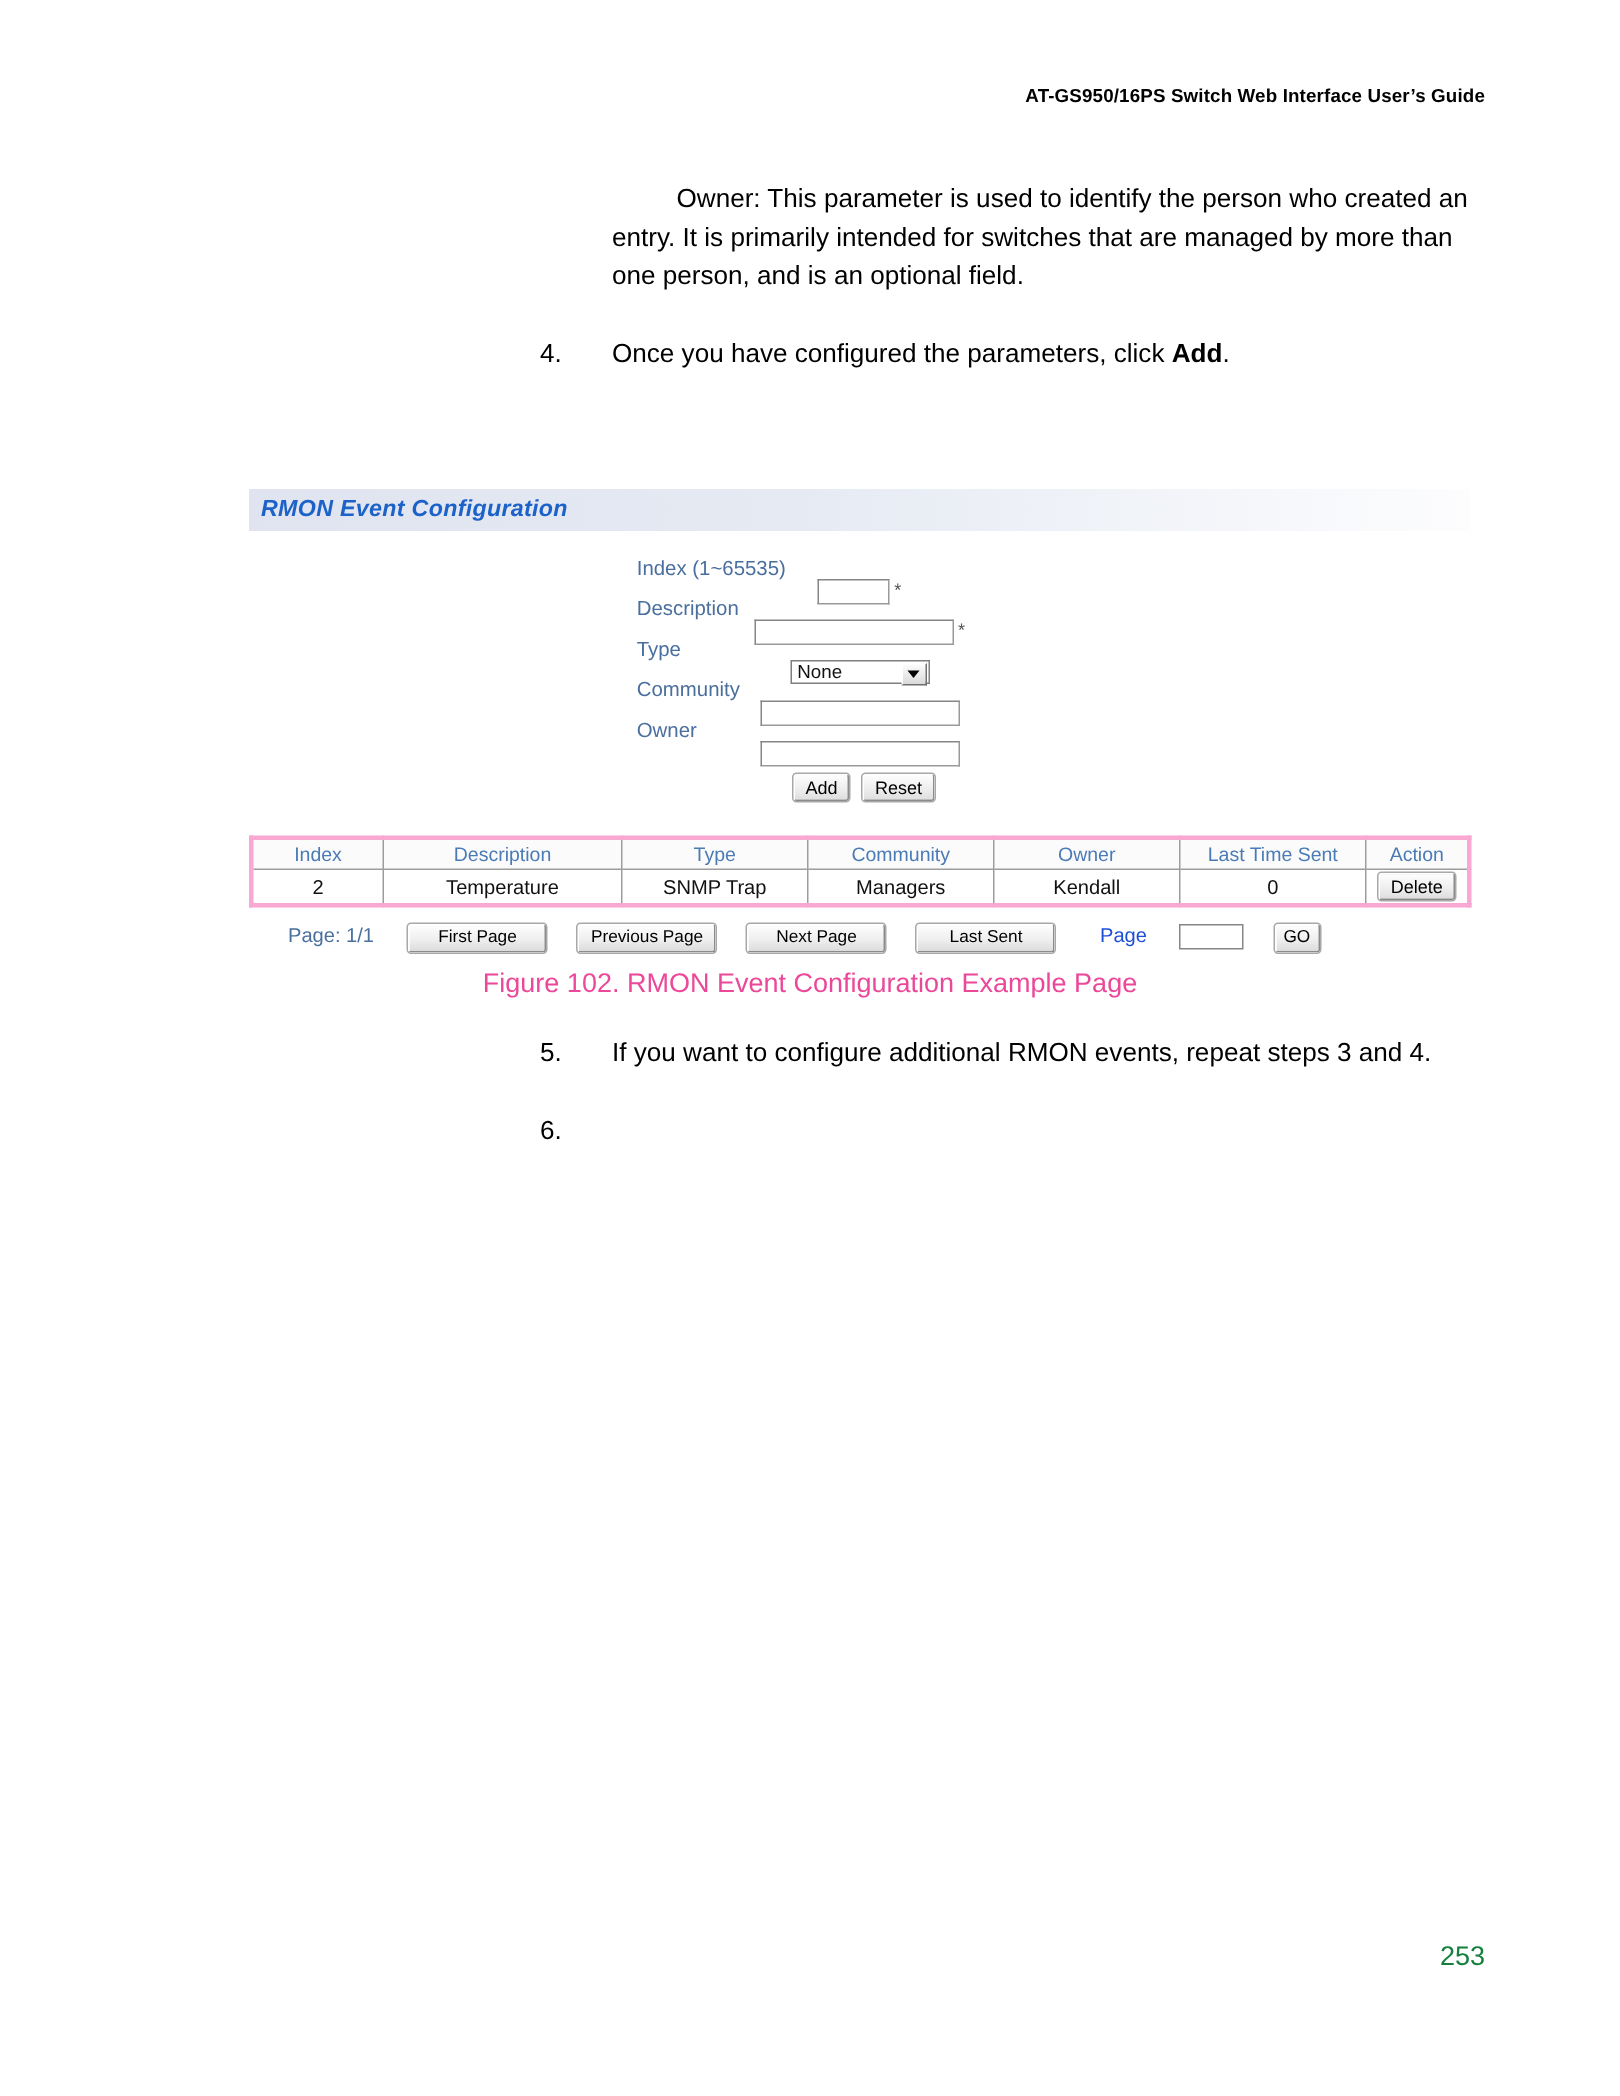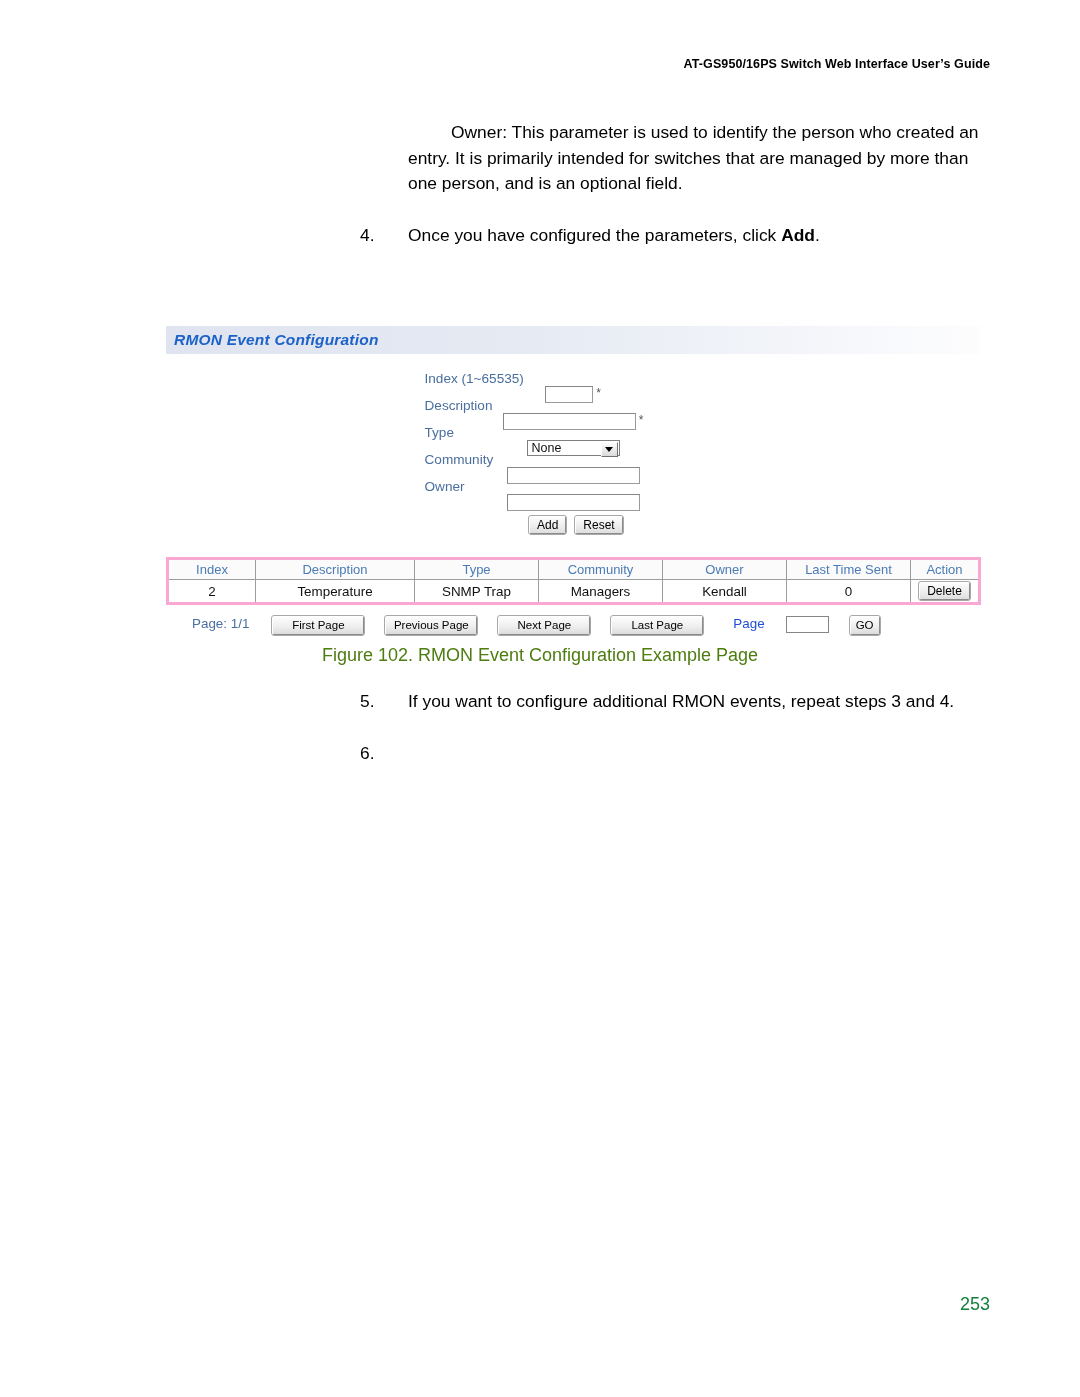--- a/index.html
+++ b/index.html
@@ -278,21 +278,21 @@
   }
 
   
   .figure-caption {
     position: absolute;
     left: 0;
     right: 0;
     top: 645px;
     text-align: center;
     font-size: 18px;
-    color: #4d7c0f;
+    color: #ec4899;
   }
 
   
   .prose-lower {
     position: absolute;
     left: 340px;
     top: 689px;
     width: 665px;
   }
 
@@ -396,21 +396,21 @@
         </td>
       </tr>
     </tbody>
   </table>
 
   <div class="pager">
     <span class="pager-label">Page: 1/1</span>
     <button class="pager-btn">First Page</button>
     <button class="pager-btn">Previous Page</button>
     <button class="pager-btn">Next Page</button>
-    <button class="pager-btn">Last Page</button>
+    <button class="pager-btn">Last Sent</button>
     <span class="pager-jump-label">Page</span>
     <input class="pager-input" type="text" value="" style="">
     <button class="go-btn">GO</button>
   </div>
 </div>
 
 <div class="figure-caption">Figure 102. RMON Event Configuration Example Page</div>
 
 <div class="prose-lower">
   <div class="numbered">

